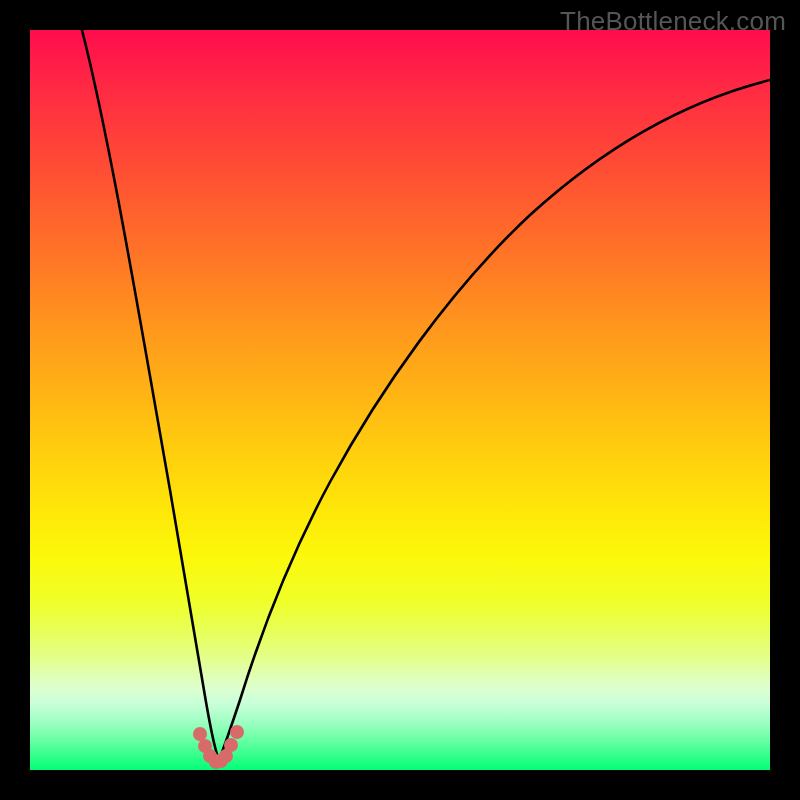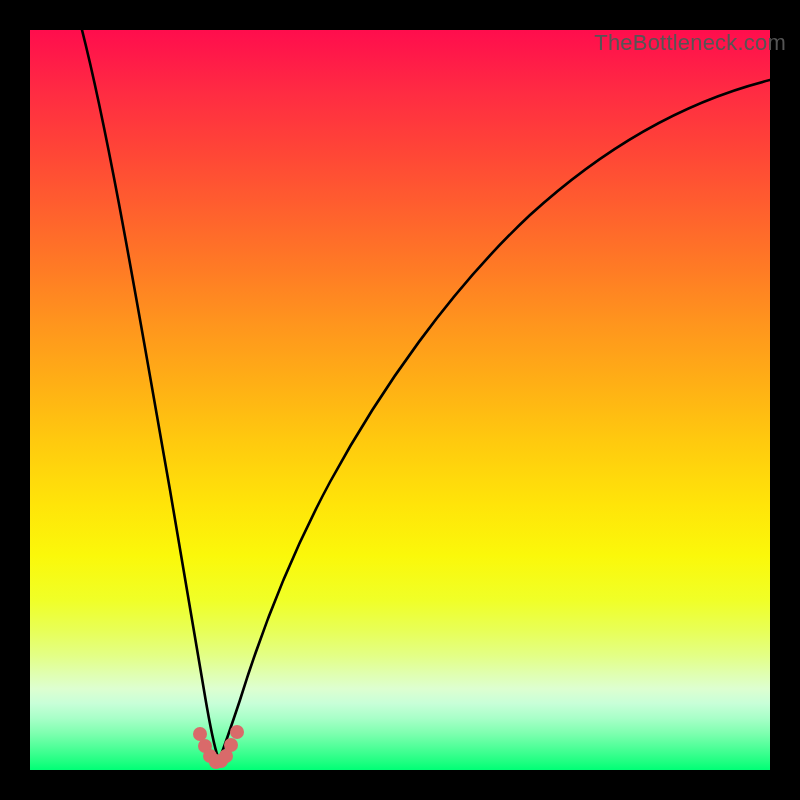--- a/index.html
+++ b/index.html
@@ -9,25 +9,24 @@
     background: #000;
     position: relative;
     font-family: Arial, sans-serif;
     overflow: hidden;
   }
   .watermark {
     position: absolute;
     top: 6px;
     right: 14px;
     color: #555;
-    font-size: 22px;
+    font-size: 26px;
     font-weight: 500;
     z-index: 10;
     letter-spacing: 0.2px;
-    margin-top: 24px;
   }
   .plot-area {
     position: absolute;
     left: 30px;
     top: 30px;
     width: 740px;
     height: 740px;
     background: linear-gradient(to bottom,
       #ff0d4d 0%,
       #ff2a43 8%,

